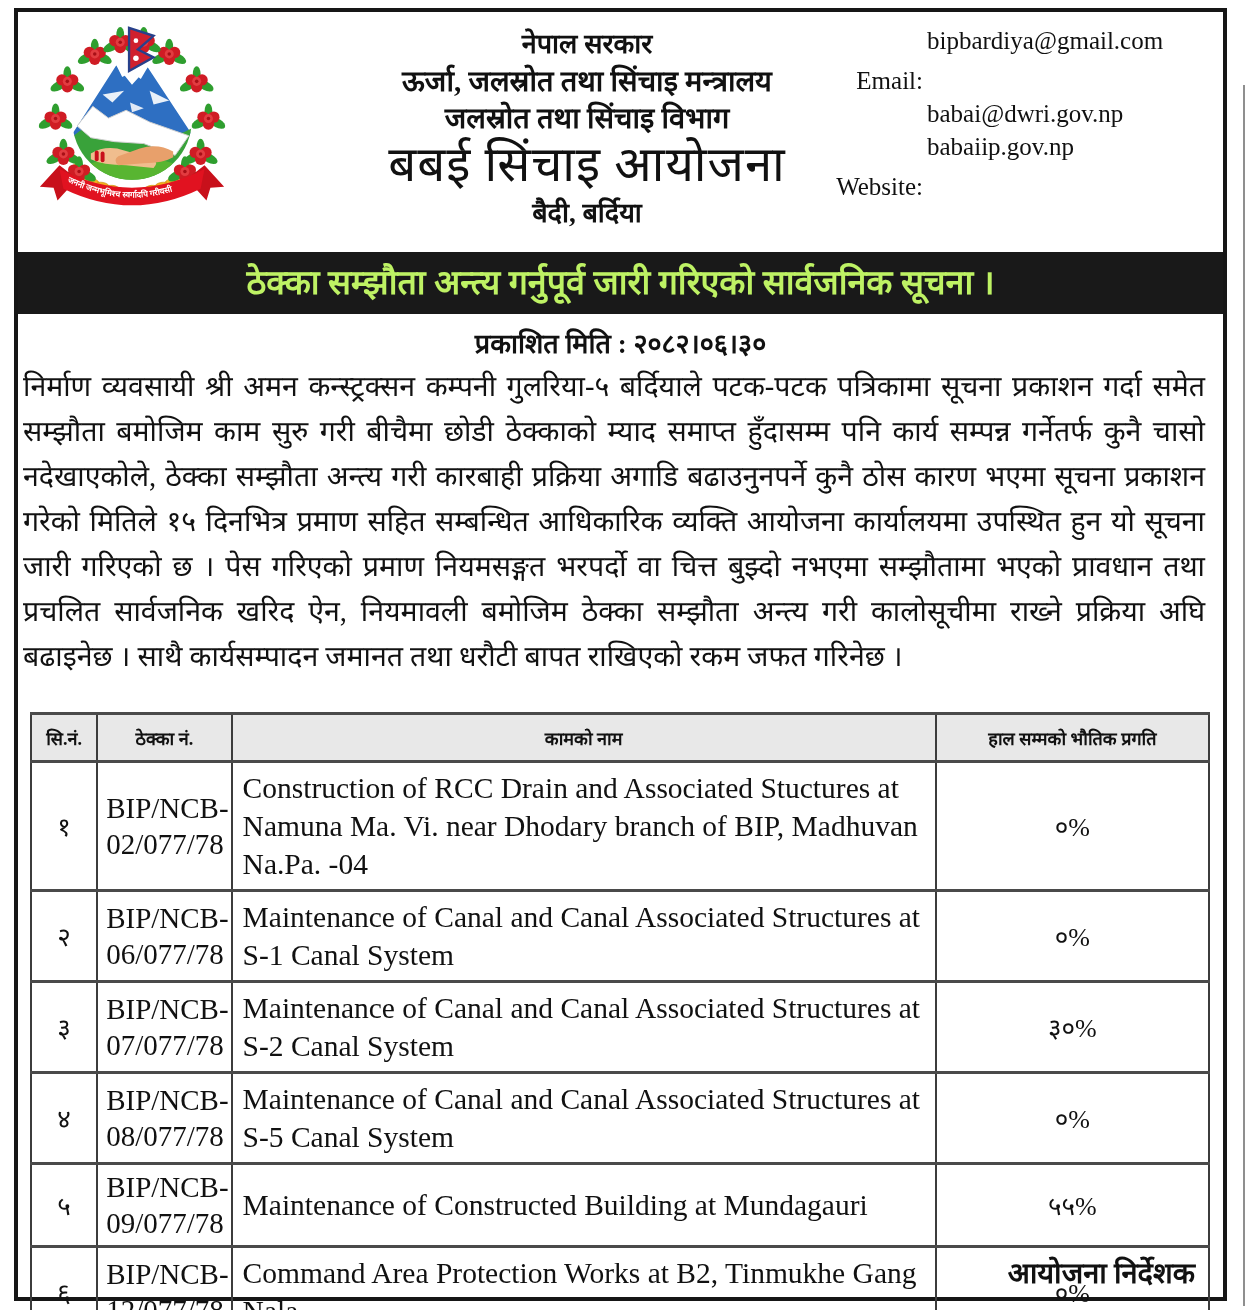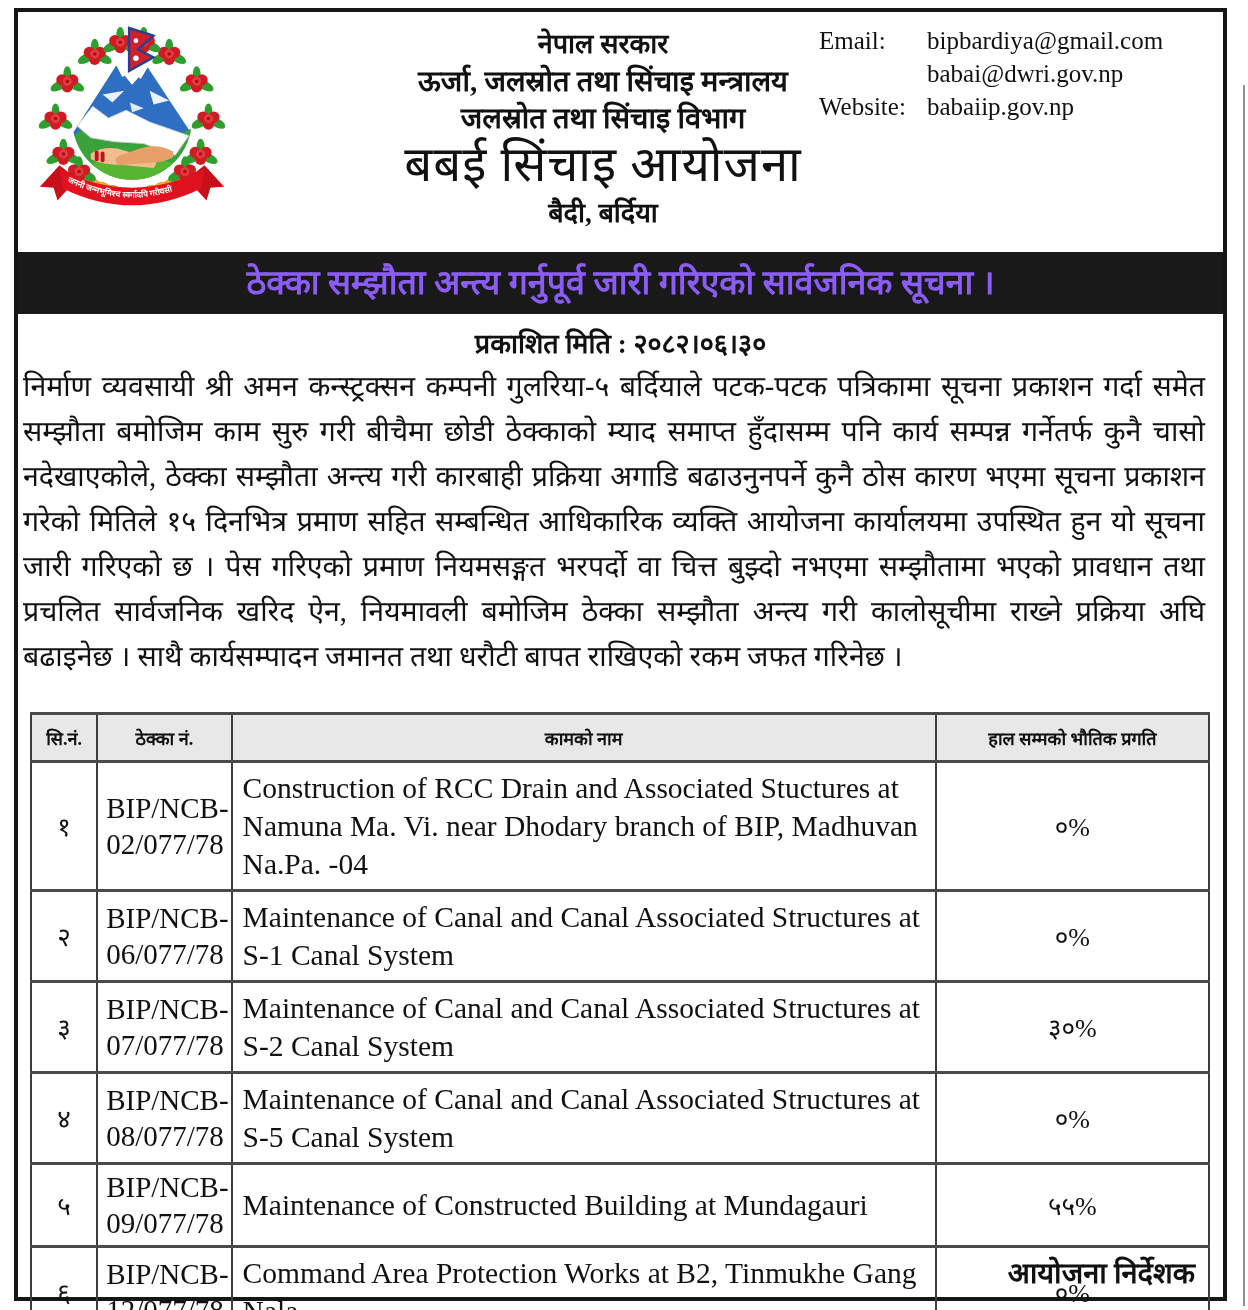--- a/index.html
+++ b/index.html
@@ -9,36 +9,36 @@
     font-family:"Liberation Serif","DejaVu Serif",serif;
     color:#111;
   }
   .scan-edge { position:absolute; right:3px; top:85px; bottom:4px; width:2px; background:#8f8f8f; }
   .frame {
     position:absolute; left:14px; top:8px; width:1213px; height:1293px;
     border:4px solid #161616; background:#fff;
   }
   
   .emblem { position:absolute; left:16px; top:12px; width:196px; height:200px; }
-  .head-center { position:absolute; left:240px; top:14px; width:690px; text-align:center; }
+  .head-center { position:absolute; left:224px; top:14px; width:690px; text-align:center; }
   .h-line1 { font-size:27px; font-weight:bold; line-height:36px; }
   .h-line2 { font-size:29px; font-weight:bold; line-height:38px; }
   .h-line3 { font-size:29px; font-weight:bold; line-height:36px; }
   .h-project { font-size:49px; font-weight:400; line-height:58px; letter-spacing:1px; }
   .h-location { font-size:27px; font-weight:bold; line-height:38px; }
   .contact {
     position:absolute; right:14px; top:12px; width:390px;
     font-size:25px; line-height:33px;
     display:grid; grid-template-columns:104px auto; column-gap:4px;
   }
-  .contact .lbl { text-align:left; }
+  .contact .lbl { text-align:right;margin-top:40px; }
   
   .banner {
     position:absolute; left:0; top:240px; width:100%; height:62px;
-    background:#191919; color:#8b5cf6; text-align:center;
+    background:#191919; color:#bef264; text-align:center;
     font-size:34px; font-weight:bold; line-height:62px;
   }
   .pubdate {
     position:absolute; left:0; top:312px; width:100%;
     text-align:center; font-size:27px; font-weight:bold;
   }
   
   .body-text {
     position:absolute; left:5px; top:352px; width:1182px;
     font-size:28.5px; line-height:45px; text-align:justify;

